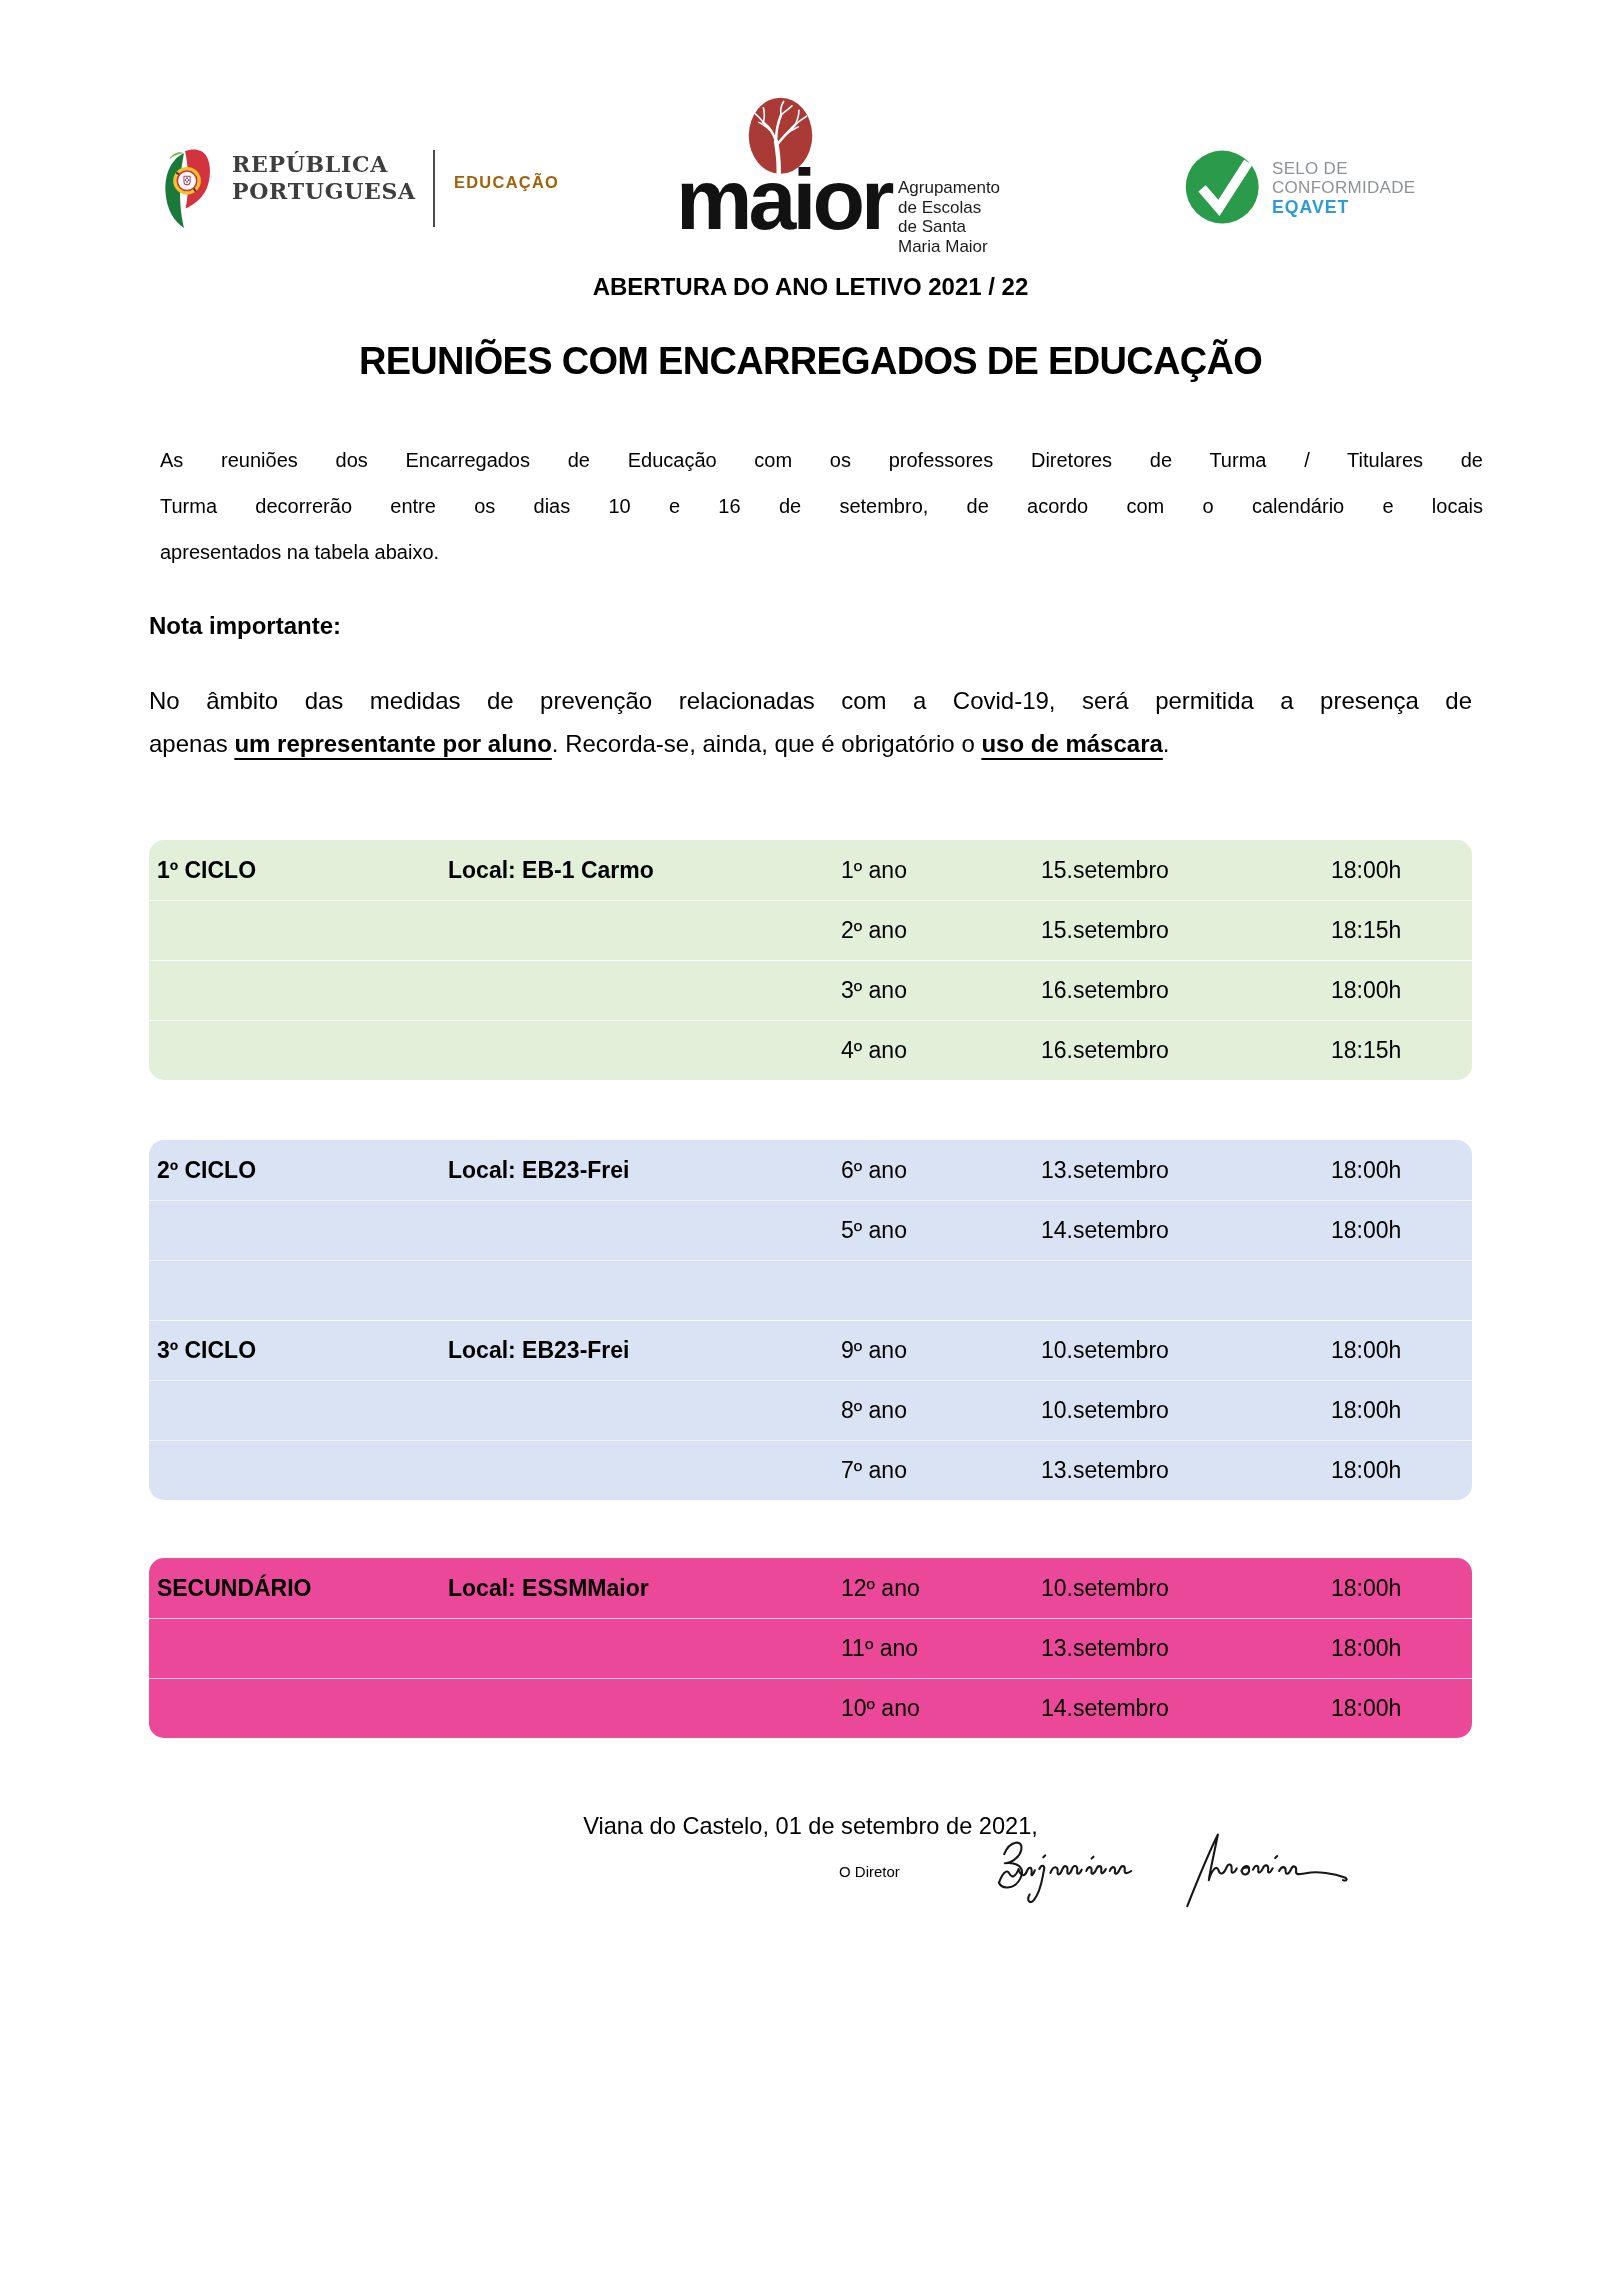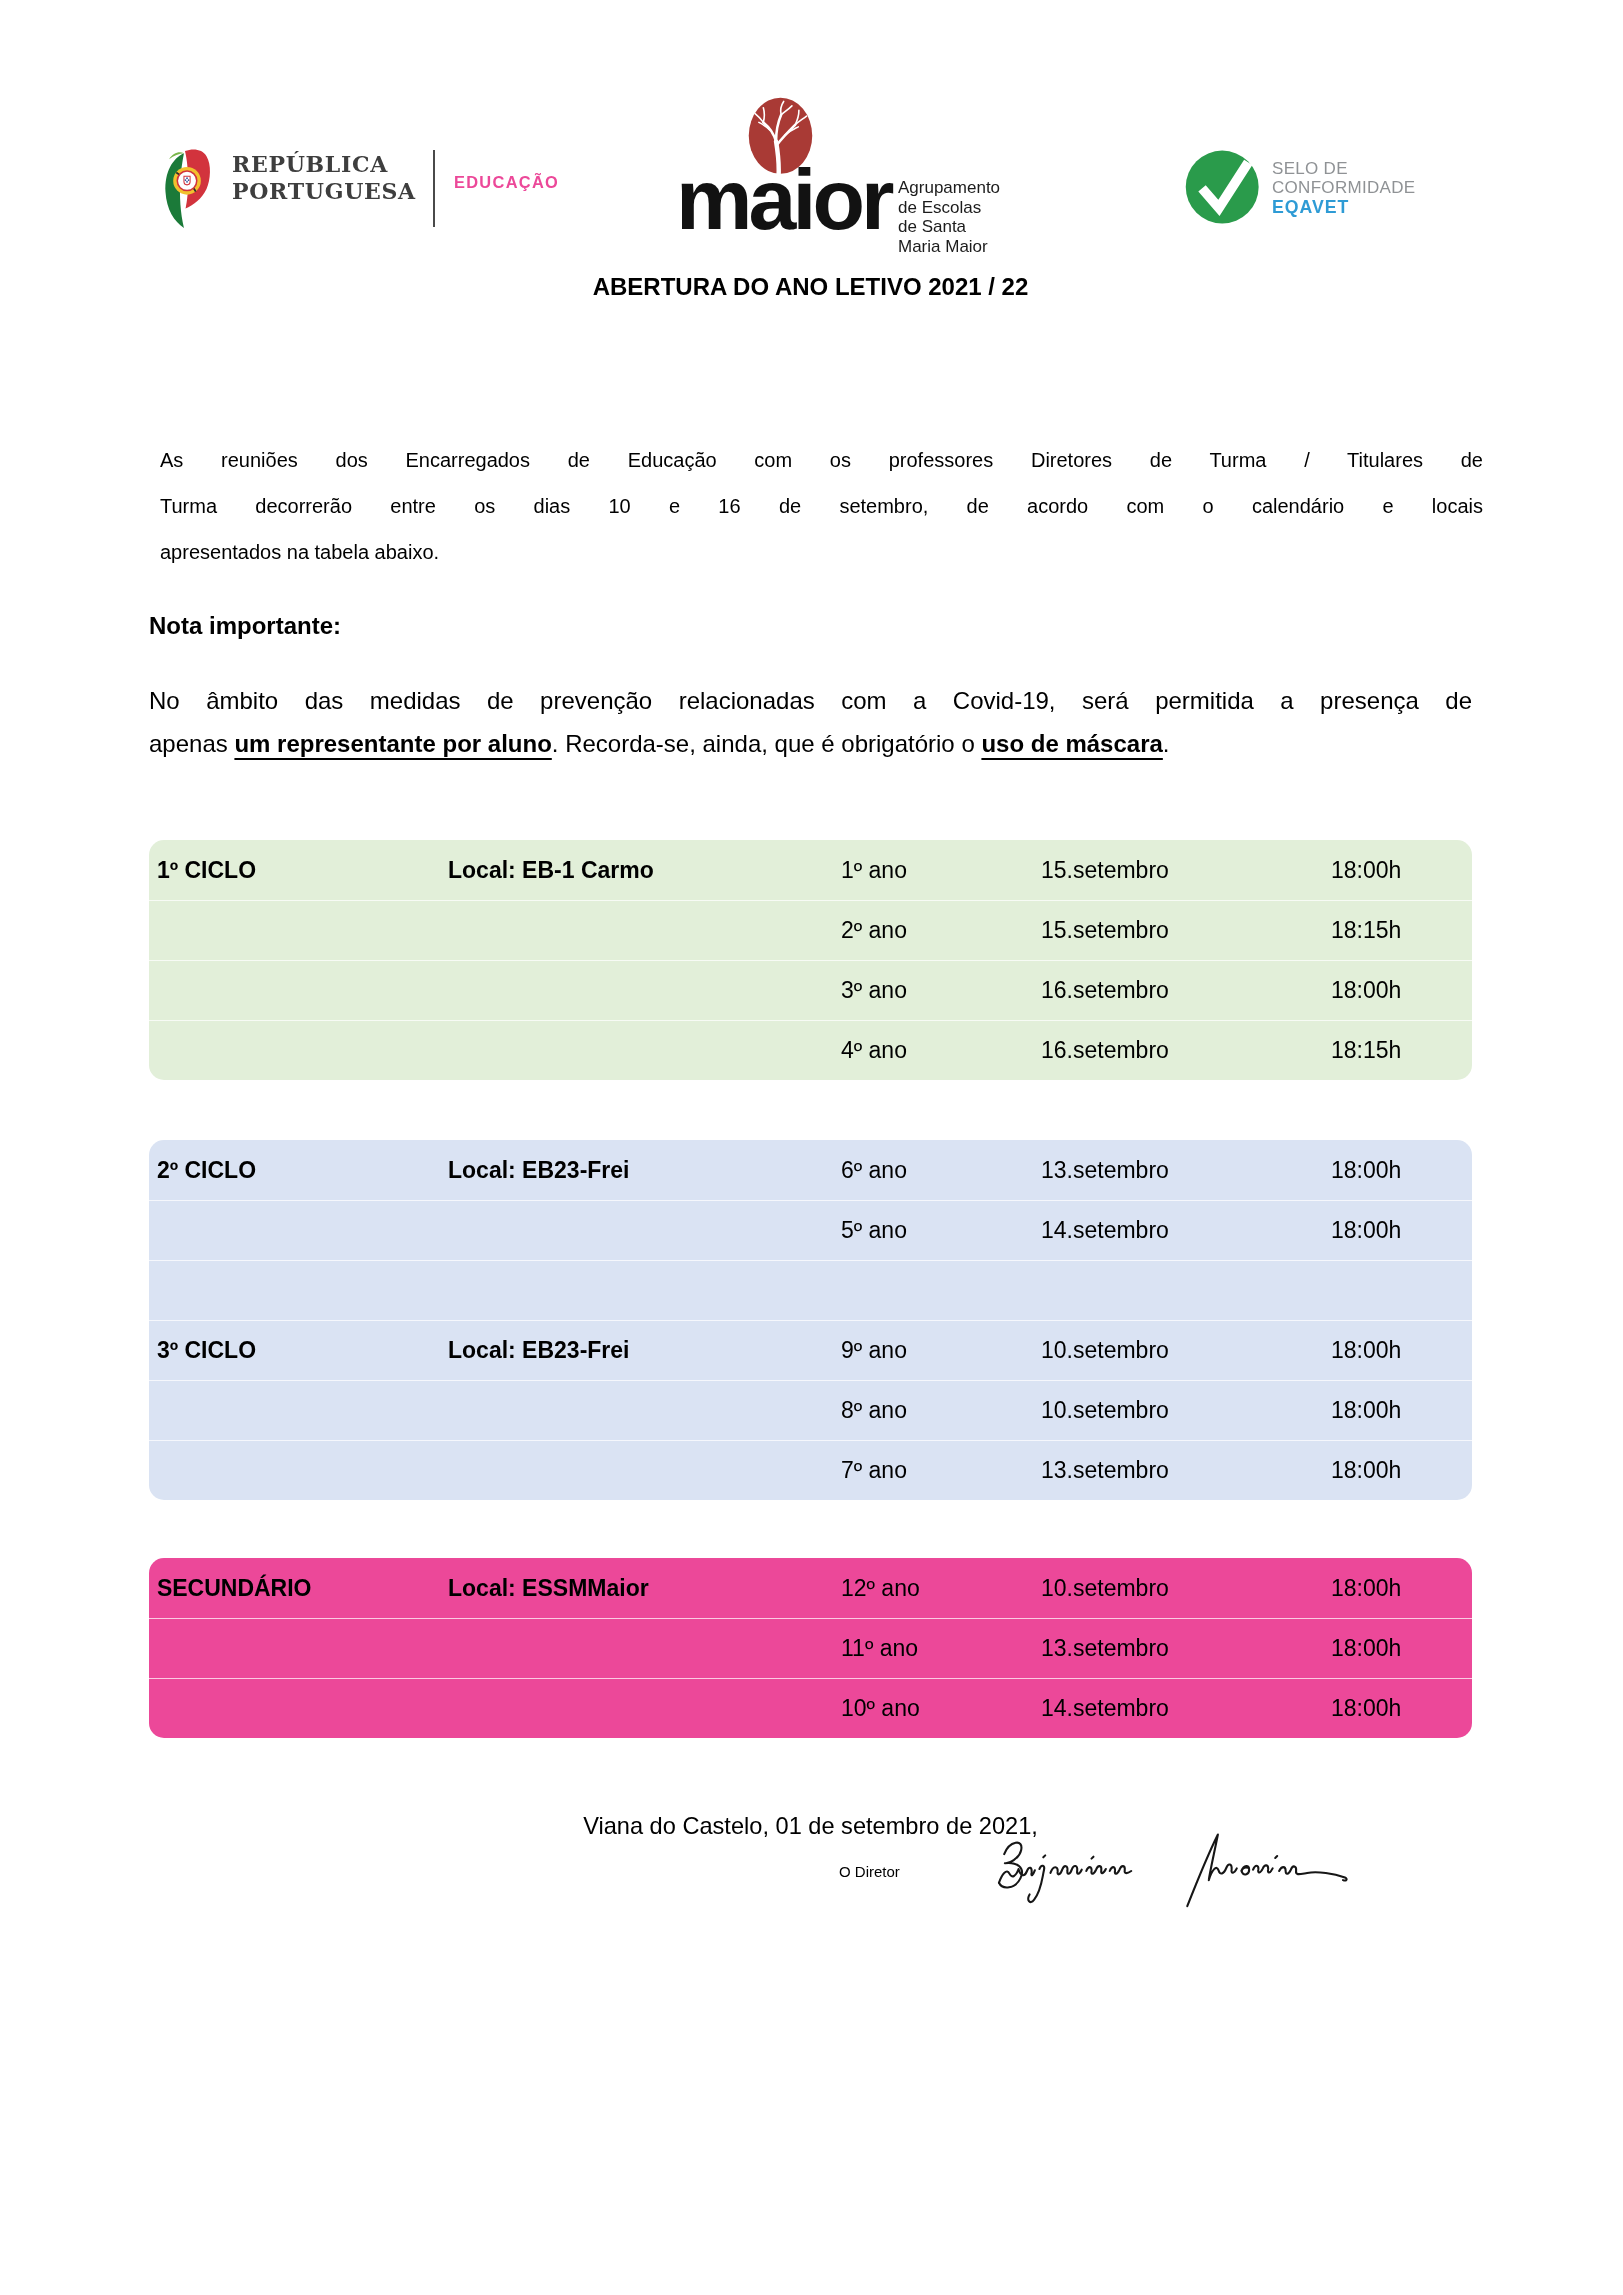--- a/index.html
+++ b/index.html
@@ -6,21 +6,21 @@
   .page{position:relative;width:1623px;height:2295px;background:#fff;
         font-family:"Liberation Sans",sans-serif;color:#000;overflow:hidden;}
   .abs{position:absolute;}
 
   
   .gov{left:149px;top:143px;width:419px;height:94px;}
   .gov-emblem{left:9.2px;top:5.2px;}
   .gov-text{left:83px;top:7.9px;font-family:"DejaVu Serif","Liberation Serif",serif;
             font-weight:bold;font-size:22px;line-height:27.5px;color:#3e3e3e;letter-spacing:0.7px;}
   .gov-divider{left:284px;top:6.5px;width:2px;height:77px;background:#4a4a4a;}
-  .gov-ministry{left:305px;top:30px;font-size:16.4px;font-weight:bold;letter-spacing:1.3px;color:#ec4899;}
+  .gov-ministry{left:305px;top:30px;font-size:16.4px;font-weight:bold;letter-spacing:1.3px;color:#a16207;}
 
   .maior{left:672px;top:92px;width:327px;height:150px;}
   .maior-circle{left:75px;top:5.2px;}
   .maior-word{left:3.9px;top:64px;font-size:86px;font-weight:bold;letter-spacing:-3.9px;
               color:#121212;line-height:1;}
   .maior-sub{left:226px;top:86px;font-size:17px;line-height:19.6px;color:#1c1c1c;}
 
   .eqavet{left:1184px;top:148px;width:288px;height:88px;}
   .eq-badge{left:0;top:0;}
   .eq-text{left:88px;top:10.5px;}
@@ -120,20 +120,21 @@
       <path d="M27,62 L53,92 L98,22" stroke="#ffffff" stroke-width="15" fill="none"></path>
     </svg>
     <div class="abs eq-text">
       <div class="eq-gray">SELO DE</div>
       <div class="eq-gray">CONFORMIDADE</div>
       <div class="eq-blue">EQAVET</div>
     </div>
   </div>
 
   <div class="abs subtitle">ABERTURA DO ANO LETIVO 2021 / 22</div>
+  <div class="abs doc-title">REUNIÕES COM ENCARREGADOS DE EDUCAÇÃO</div>
 
   <div class="abs intro">
     <div class="jline">As reuniões dos Encarregados de Educação com os professores Diretores de Turma / Titulares de</div>
     <div class="jline">Turma decorrerão entre os dias 10 e 16 de setembro, de acordo com o calendário e locais</div>
     <div>apresentados na tabela abaixo.</div>
   </div>
 
   <div class="abs note-head">Nota importante:</div>
   <div class="abs note">
     <div class="jline">No âmbito das medidas de prevenção relacionadas com a Covid-19, será permitida a presença de</div>

